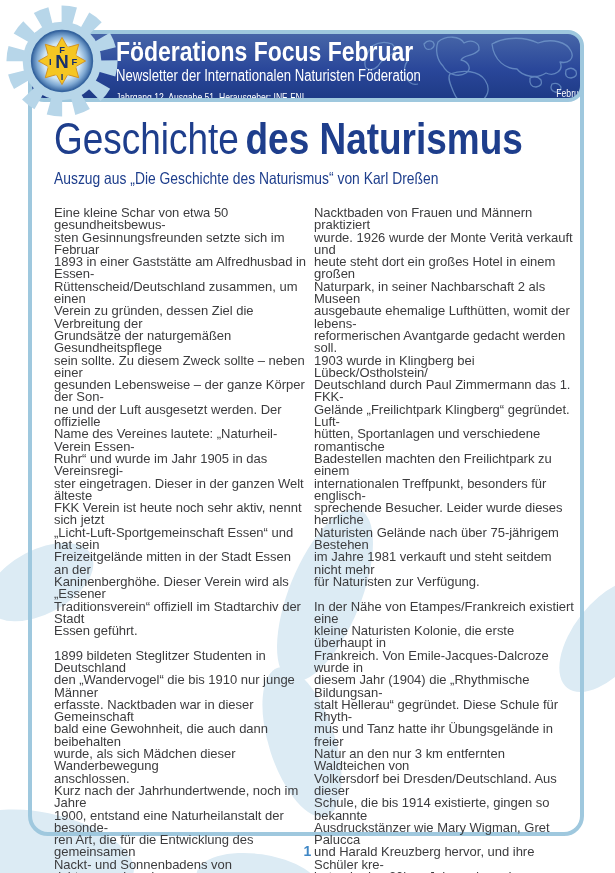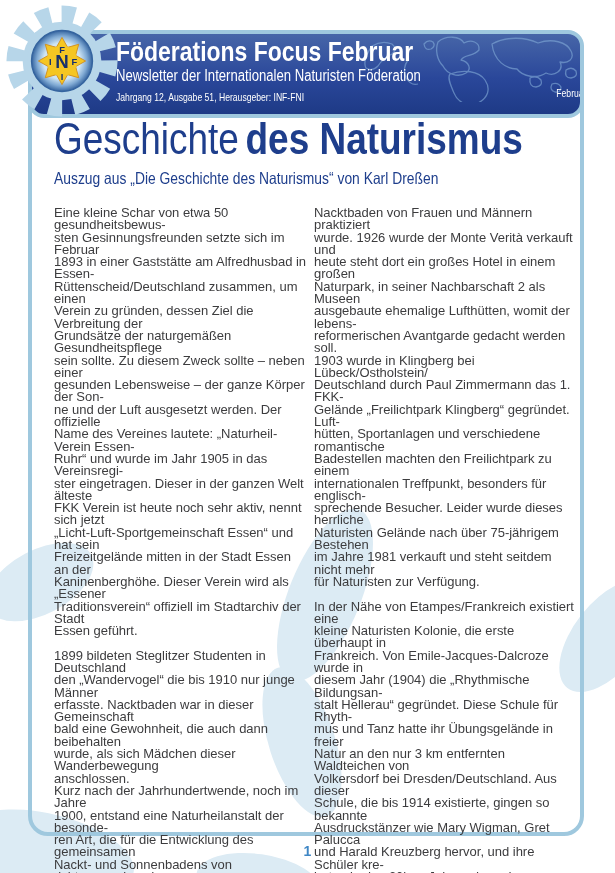--- a/index.html
+++ b/index.html
@@ -11,21 +11,21 @@
   
   #watermark{position:absolute;left:0;top:0;z-index:0;}
   
   .frame{
     position:absolute;left:28px;top:30px;width:556px;height:806px;
     box-sizing:border-box;border:4px solid #9fc8de;border-radius:20px;
     z-index:1;background:transparent;
   }
   
   .banner{
-    position:absolute;left:28px;top:30px;width:556px;height:88px;
+    position:absolute;left:28px;top:30px;width:556px;height:72px;
     box-sizing:border-box;border:4px solid #9fc8de;border-radius:16px;
     background:linear-gradient(180deg,#4766a8 0%,#2a479a 55%,#1e3a86 100%);
     z-index:2;overflow:hidden;
   }
   .banner-map{position:absolute;right:0;top:0;z-index:0;}
   .banner-text{
     position:absolute;left:84px;top:3px;z-index:1;
     transform:scaleX(0.82);transform-origin:0 0;white-space:nowrap;color:#ffffff;
   }
   .banner-title{font-size:28px;font-weight:bold;line-height:30px;letter-spacing:0;}

